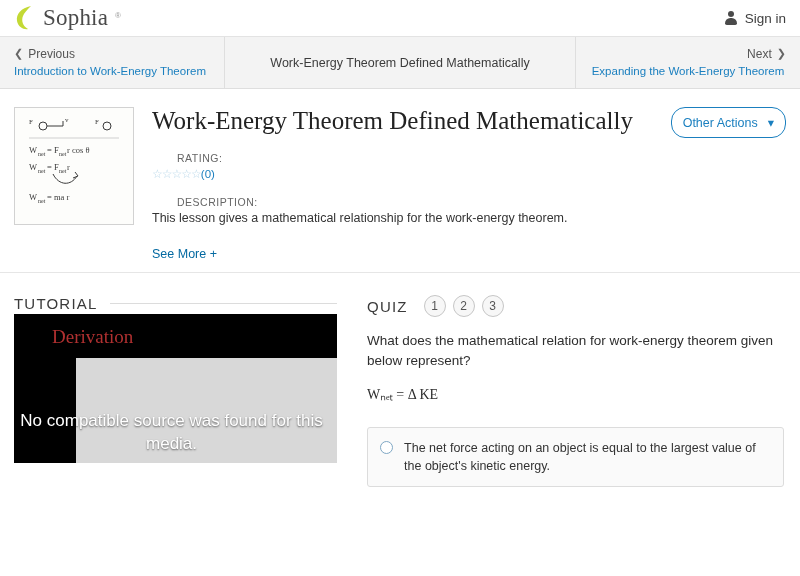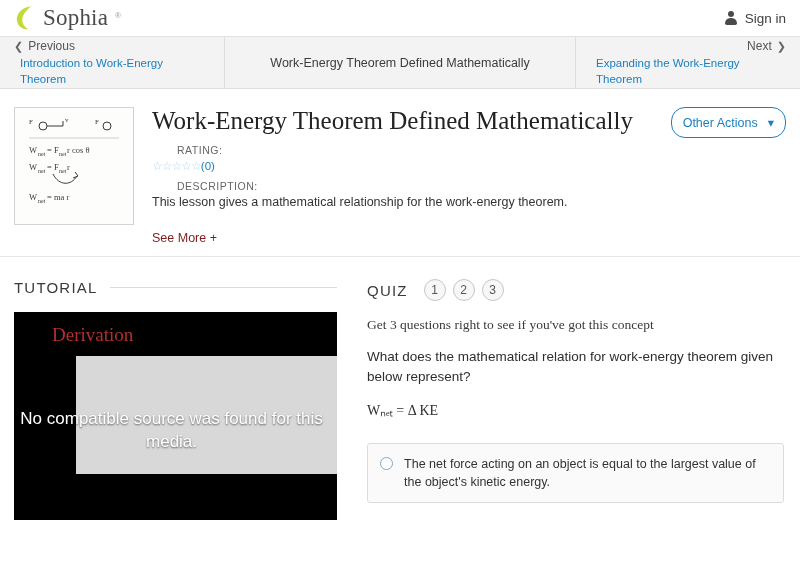--- a/index.html
+++ b/index.html
@@ -62,24 +62,24 @@
   }
   .nav-prev, .nav-next {
     width: 225px;
     padding: 0 14px;
     font-size: 11.5px;
     line-height: 1.35;
     background: #f3f3f3;
     cursor: pointer;
   }
   .nav-prev { border-right: 1px solid #dedede; height: 100%; display: flex; flex-direction: column; justify-content: center; }
-  .nav-next { border-left: 1px solid #dedede; height: 100%; display: flex; flex-direction: column; justify-content: center; text-align: left; margin-left: auto; }
+  .nav-next { border-left: 1px solid #dedede; height: 100%; display: flex; flex-direction: column; justify-content: center; text-align: center; margin-left: auto; }
   .nav-kicker { color: #555; font-size: 12px; display: flex; align-items: center; gap: 5px; }
   .nav-next .nav-kicker { justify-content: flex-end; }
-  .nav-link { color: #1a7fbf; font-size: 11.5px; margin-top: 2px; margin-left: 6px; }
+  .nav-link { color: #1a7fbf; font-size: 11.5px; margin-top: 2px; }
   .nav-center {
     position: absolute;
     left: 0; right: 0; top: 0; bottom: 0;
     display: flex; align-items: center; justify-content: center;
     font-size: 12.5px;
     color: #3c3c3c;
     pointer-events: none;
   }
   .chev { font-size: 11px; color: #666; }
 
@@ -121,45 +121,45 @@
     font-size: 12.5px;
     padding: 7px 11px;
     display: flex; align-items: center; gap: 10px;
     cursor: pointer;
     white-space: nowrap;
   }
   .meta-label {
     font-size: 10.5px;
     letter-spacing: .5px;
     color: #666;
-    margin-top: 6px;
+    margin-top: 14px;
     padding-left: 25px;
   }
   .stars { color: #bcd9ea; font-size: 12px; letter-spacing: -1px; }
   .rating-count { color: #1a7fbf; font-size: 11.5px; }
   .meta-value { font-size: 12.5px; color: #333; margin-top: 3px; }
-  .see-more { color: #7f1d1d; font-size: 12.5px; margin-top: 22px; display: inline-block; cursor: pointer; }
+  .see-more { color: #0369a1; font-size: 12.5px; margin-top: 22px; display: inline-block; cursor: pointer; }
 
   
   .lower { display: flex; padding: 0; }
   .tutorial-col { width: 455px; padding: 22px 14px 0 14px; }
   .quiz-col { flex: 1 1 auto; padding: 22px 16px 0 16px; }
 
   .section-head { display: flex; align-items: center; gap: 12px; }
   .section-title {
     font-size: 15px;
     letter-spacing: 1.2px;
     color: #3a3a3a;
     font-weight: 400;
   }
   .rule { flex: 1 1 auto; height: 1px; background: #dcdcdc; }
 
   .video {
-    margin-top: 16px;
-    height: 208px;
+    margin-top: 2px;
+    height: 149px;
     background: #000;
     position: relative;
     overflow: hidden;
   }
   .video-derivation {
     position: absolute;
     left: 38px; top: 12px;
     color: #b03030;
     font-size: 19px;
     font-family: "Liberation Serif", serif;
@@ -347,21 +347,20 @@
   <div class="quiz-col">
     <div class="quiz-head">
       <span class="quiz-title">QUIZ</span>
       <span class="q-dots">
         <span class="q-dot">1</span>
         <span class="q-dot">2</span>
         <span class="q-dot">3</span>
       </span>
     </div>
 
-    <div class="quiz-intro">Get 3 questions right to see if you've got this concept</div>
     <div class="quiz-q">What does the mathematical relation for work-energy theorem given below represent?</div>
     <div class="quiz-eq">Wₙₑₜ = Δ KE</div>
 
     <div class="answer">
       <span class="radio"></span>
       <span class="answer-text">The net force acting on an object is equal to the largest value of the object's kinetic energy.</span>
     </div>
   </div>
 </div>
 

